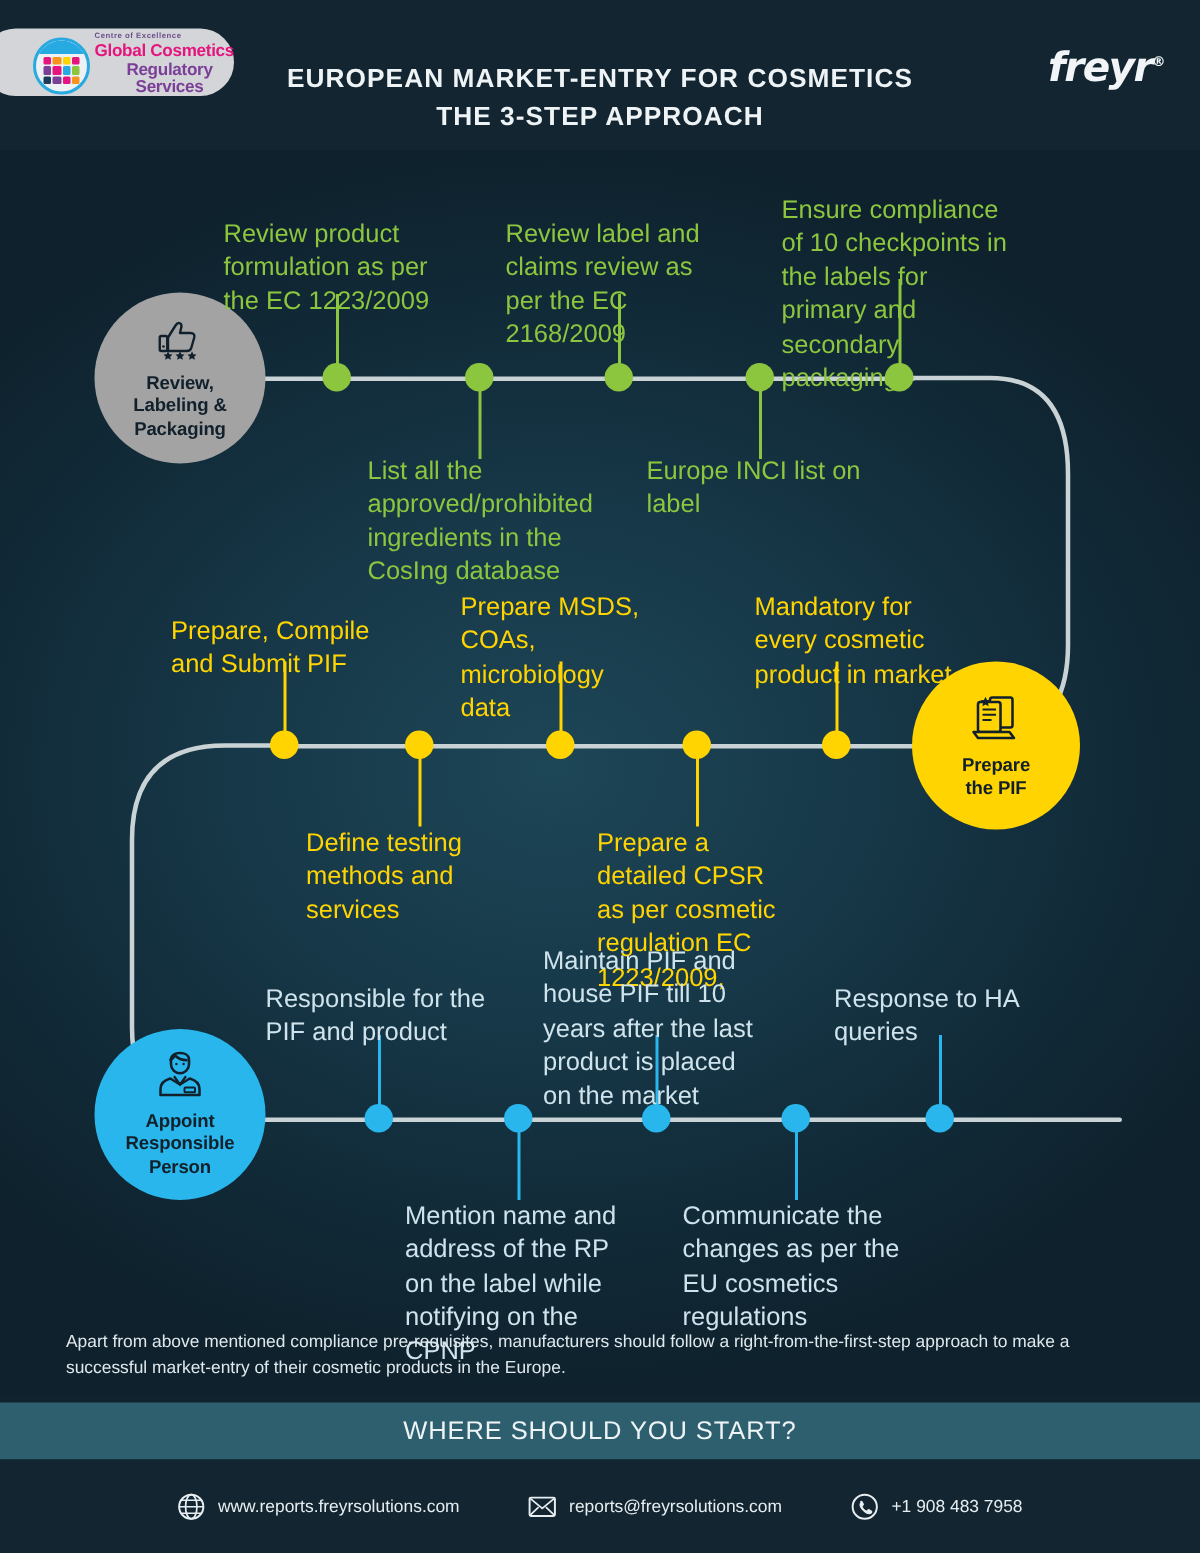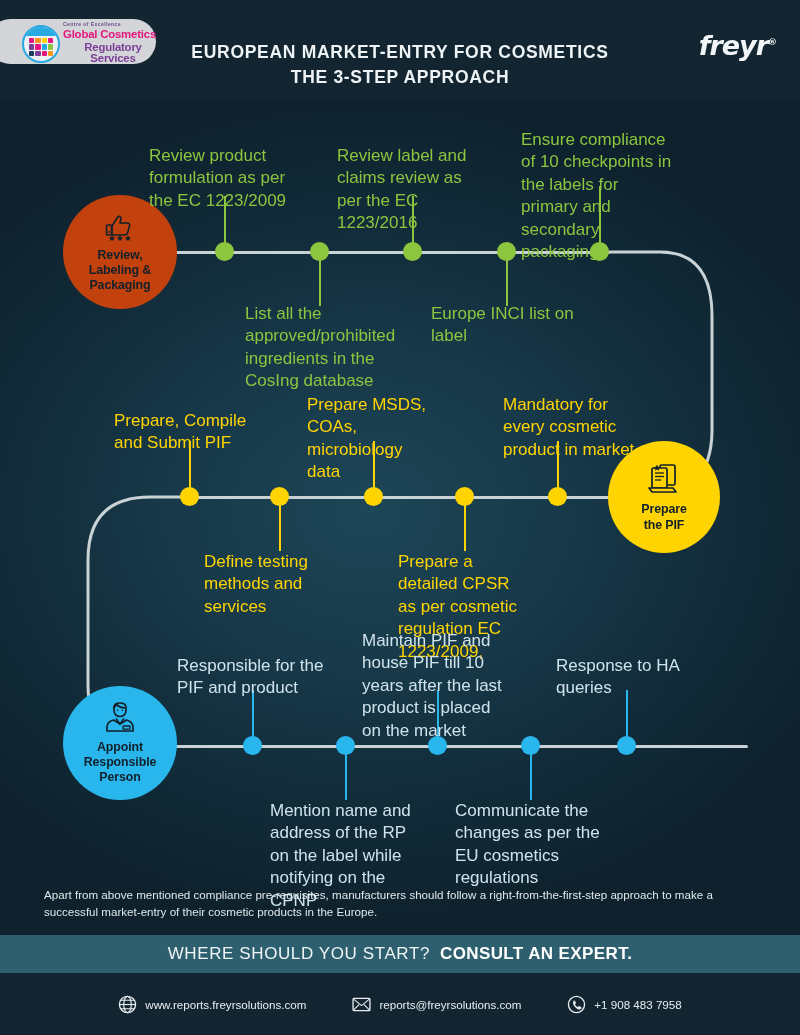--- a/index.html
+++ b/index.html
@@ -134,21 +134,21 @@
 
   <svg class="curve" style="left:0;top:230px;width:800px;height:540px;">
 
     <path d="M 598 22 L 660 22 Q 712 22 712 86 L 712 200 Q 712 267 645 267" fill="none" stroke="#c9d3d6" stroke-width="3"></path>
 
     <path d="M 192 267 L 150 267 Q 88 267 88 330 L 88 455 Q 88 517 150 517" fill="none" stroke="#c9d3d6" stroke-width="3"></path>
   </svg>
 
   <div class="rail" style="left:150px;top:251px;width:460px;"></div>
 
-  <div class="hub" style="left:63px;top:195px;width:114px;height:114px;background:#c2410c;">
+  <div class="hub" style="left:63px;top:195px;width:114px;height:114px;background:#a3a3a3;">
     <span class="hub-icon">
       <svg width="42" height="30" viewBox="0 0 42 30">
         <path d="M13 15 l5-8 c1.5-2.5 4-2 4 .5 L21 12 h7 c2 0 3 1.3 2.5 3 l-2 7 c-.4 1.4-1.4 2-3 2 H13 z" fill="none" stroke="#11202b" stroke-width="1.6" stroke-linejoin="round"></path>
         <rect x="7.5" y="14" width="5" height="10" rx="1" fill="none" stroke="#11202b" stroke-width="1.6"></rect>
         <circle cx="10" cy="21" r=".9" fill="#11202b"></circle>
         <g fill="#11202b">
           <polygon points="13,26.2 13.9,28.1 16,28.4 14.5,29.8 14.9,31.8 13,30.9 11.1,31.8 11.5,29.8 10,28.4 12.1,28.1" transform="translate(0,-2)"></polygon>
           <polygon points="21,26.2 21.9,28.1 24,28.4 22.5,29.8 22.9,31.8 21,30.9 19.1,31.8 19.5,29.8 18,28.4 20.1,28.1" transform="translate(0,-2)"></polygon>
           <polygon points="29,26.2 29.9,28.1 32,28.4 30.5,29.8 30.9,31.8 29,30.9 27.1,31.8 27.5,29.8 26,28.4 28.1,28.1" transform="translate(0,-2)"></polygon>
         </g>
@@ -168,21 +168,21 @@
   <div class="dot" style="left:590px;top:242px;width:19px;height:19px;background:#8cc63f;"></div>
 
   <div class="stem" style="left:224px;top:196px;height:48px;background:#8cc63f;"></div>
   <div class="stem" style="left:319px;top:258px;height:48px;background:#8cc63f;"></div>
   <div class="stem" style="left:412px;top:196px;height:48px;background:#8cc63f;"></div>
   <div class="stem" style="left:506px;top:258px;height:48px;background:#8cc63f;"></div>
   <div class="stem" style="left:599px;top:186px;height:58px;background:#8cc63f;"></div>
 
   <div class="note green" style="left:149px;top:145px;width:150px;">Review product formulation as per the EC 1223/2009</div>
   <div class="note green" style="left:245px;top:303px;width:150px;">List all the approved/prohibited ingredients in the CosIng database</div>
-  <div class="note green" style="left:337px;top:145px;width:150px;">Review label and claims review as per the EC 1223/2016</div>
+  <div class="note green" style="left:337px;top:145px;width:150px;">Review label and claims review as per the EC 2168/2009</div>
   <div class="note green" style="left:431px;top:303px;width:150px;">Europe INCI list on label</div>
   <div class="note green" style="left:521px;top:129px;width:157px;">Ensure compliance of 10 checkpoints in the labels for primary and secondary packaging</div>
 
   <div class="rail" style="left:185px;top:496px;width:440px;"></div>
 
   <div class="hub" style="left:608px;top:441px;width:112px;height:112px;background:#ffd400;">
     <span class="hub-icon">
       <svg width="40" height="34" viewBox="0 0 40 34">
         <rect x="16" y="4" width="15" height="20" rx="1.5" fill="none" stroke="#11202b" stroke-width="1.7"></rect>
         <rect x="8" y="7" width="15" height="20" rx="1.5" fill="#ffd400" stroke="#11202b" stroke-width="1.7"></rect>
@@ -253,21 +253,20 @@
   <div class="note blue" style="left:177px;top:655px;width:150px;">Responsible for the PIF and product</div>
   <div class="note blue" style="left:270px;top:800px;width:150px;">Mention name and address of the RP on the label while notifying on the CPNP</div>
   <div class="note blue" style="left:362px;top:630px;width:150px;">Maintain PIF and house PIF till 10 years after the last product is placed on the market</div>
   <div class="note blue" style="left:455px;top:800px;width:150px;">Communicate the changes as per the EU cosmetics regulations</div>
   <div class="note blue" style="left:556px;top:655px;width:140px;">Response to HA queries</div>
 
   <div class="summary">Apart from above mentioned compliance pre-requisites, manufacturers should follow a right-from-the-first-step approach to make a successful market-entry of their cosmetic products in the Europe.</div>
 
   <div class="cta">
     <span class="q">WHERE SHOULD YOU START?</span>
-    <span class="a">CONSULT AN EXPERT.</span>
   </div>
 
   <div class="footbar">
     <div class="fitem">
       <span>
         <svg width="19" height="19" viewBox="0 0 20 20">
           <circle cx="10" cy="10" r="8.5" fill="none" stroke="#e7eef1" stroke-width="1.4"></circle>
           <ellipse cx="10" cy="10" rx="4" ry="8.5" fill="none" stroke="#e7eef1" stroke-width="1.2"></ellipse>
           <line x1="1.5" y1="10" x2="18.5" y2="10" stroke="#e7eef1" stroke-width="1.2"></line>
           <line x1="3" y1="5.5" x2="17" y2="5.5" stroke="#e7eef1" stroke-width="1.1"></line>

